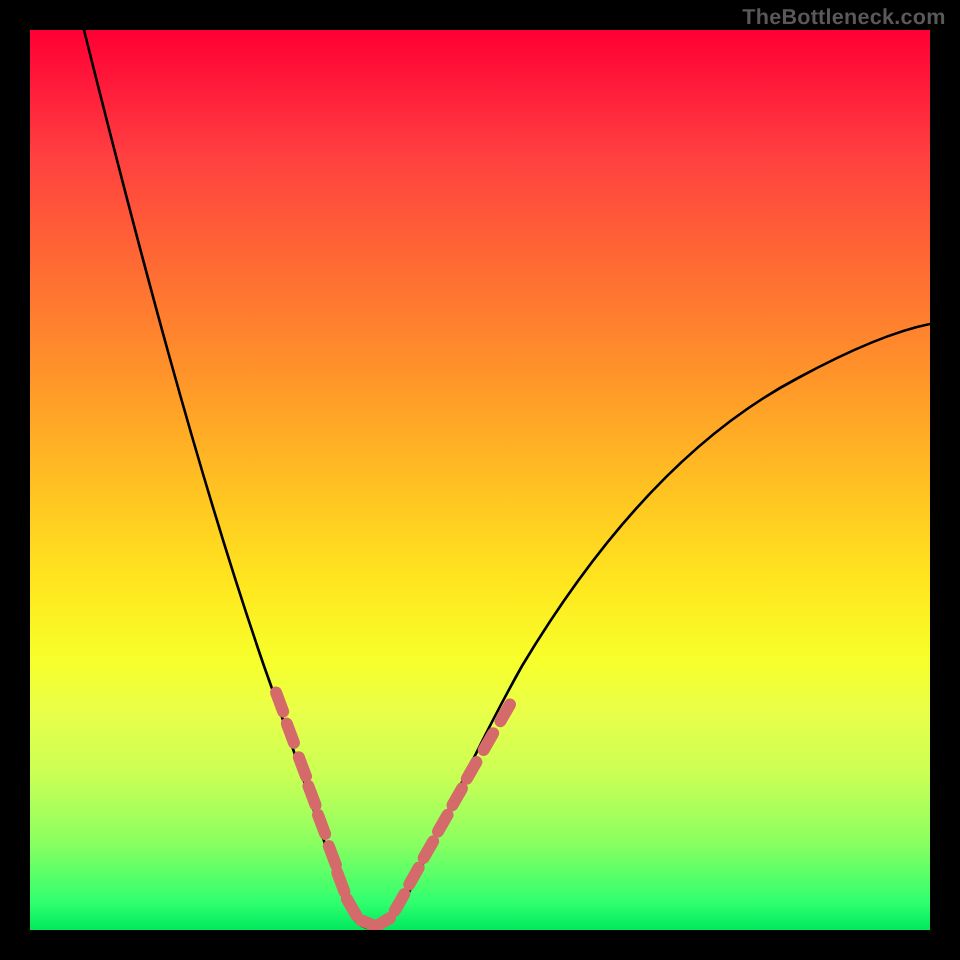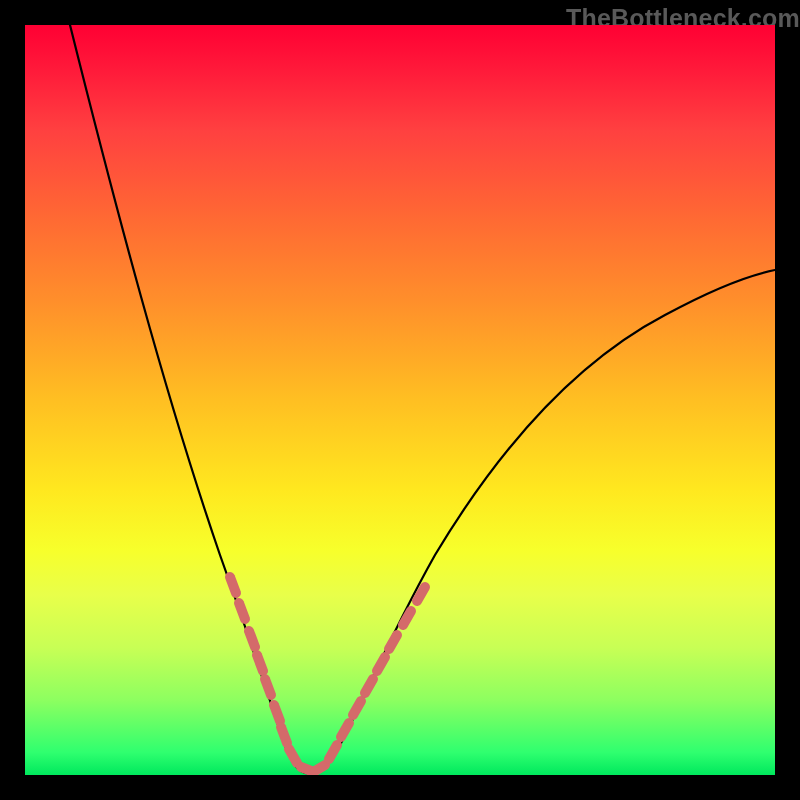--- a/index.html
+++ b/index.html
@@ -36,23 +36,23 @@
       #e8ff4a 76%,
       #c8ff55 83%,
       #8dff60 90%,
       #2fff6f 97%,
       #00e85d 100%
     );
   }
   .watermark {
     position: absolute;
     top: 4px;
-    right: 0;
+    right: 12px;
     color: #595959;
-    font-size: 25px;
+    font-size: 18px;
     font-weight: 600;
     letter-spacing: 0.2px;
     user-select: none;
   }
   svg.curves {
     position: absolute;
     left: 0;
     top: 0;
     width: 750px;
     height: 750px;

